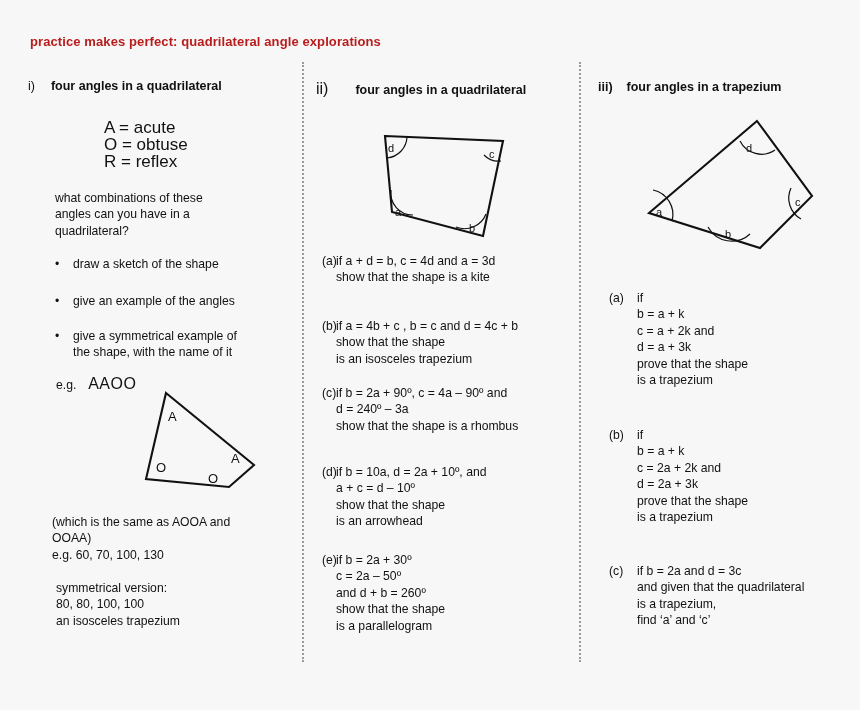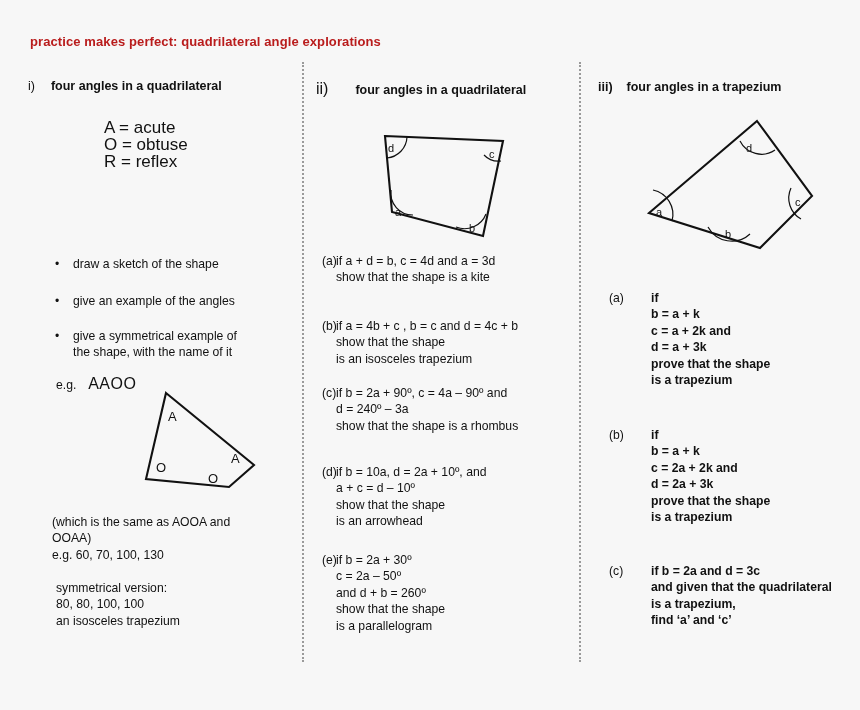--- a/index.html
+++ b/index.html
@@ -95,21 +95,21 @@
     position: absolute;
     left: 0px;
     top: 0px;
     white-space: nowrap;
   }
   .item .itext {
     display: block;
     white-space: pre-line;
   }
   .item.c2 .itext { margin-left: 14px; }
-  .item.c3 .itext { margin-left: 42px; font-weight: bold; }
+  .item.c3 .itext { margin-left: 28px; }
 
   .eg-line {
     position: absolute;
     font-size: 12.2px;
     white-space: nowrap;
   }
   .eg-line .big {
     font-size: 16px;
     letter-spacing: 0.5px;
   }
@@ -152,20 +152,23 @@
     <div class="col-head" style="left:28px; top:79px;">
       <span class="numeral" style="font-weight:normal; font-size:12.5px;">i)</span>
       <span style="display:inline-block; width:9px;"></span>
       <span>four angles in a quadrilateral</span>
     </div>
 
     <div class="legend" style="left:104px; top:119px;">A = acute
 O = obtuse
 R = reflex</div>
 
+    <div class="body-text" style="left:55px; top:190px;">what combinations of these
+angles can you have in a
+quadrilateral?</div>
 
     <div class="bullet-row" style="left:55px; top:256px; width:240px;">
       <span class="dot">•</span>
       <span class="btext">draw a sketch of the shape</span>
     </div>
     <div class="bullet-row" style="left:55px; top:293px; width:240px;">
       <span class="dot">•</span>
       <span class="btext">give an example of the angles</span>
     </div>
     <div class="bullet-row" style="left:55px; top:328px; width:245px;">

